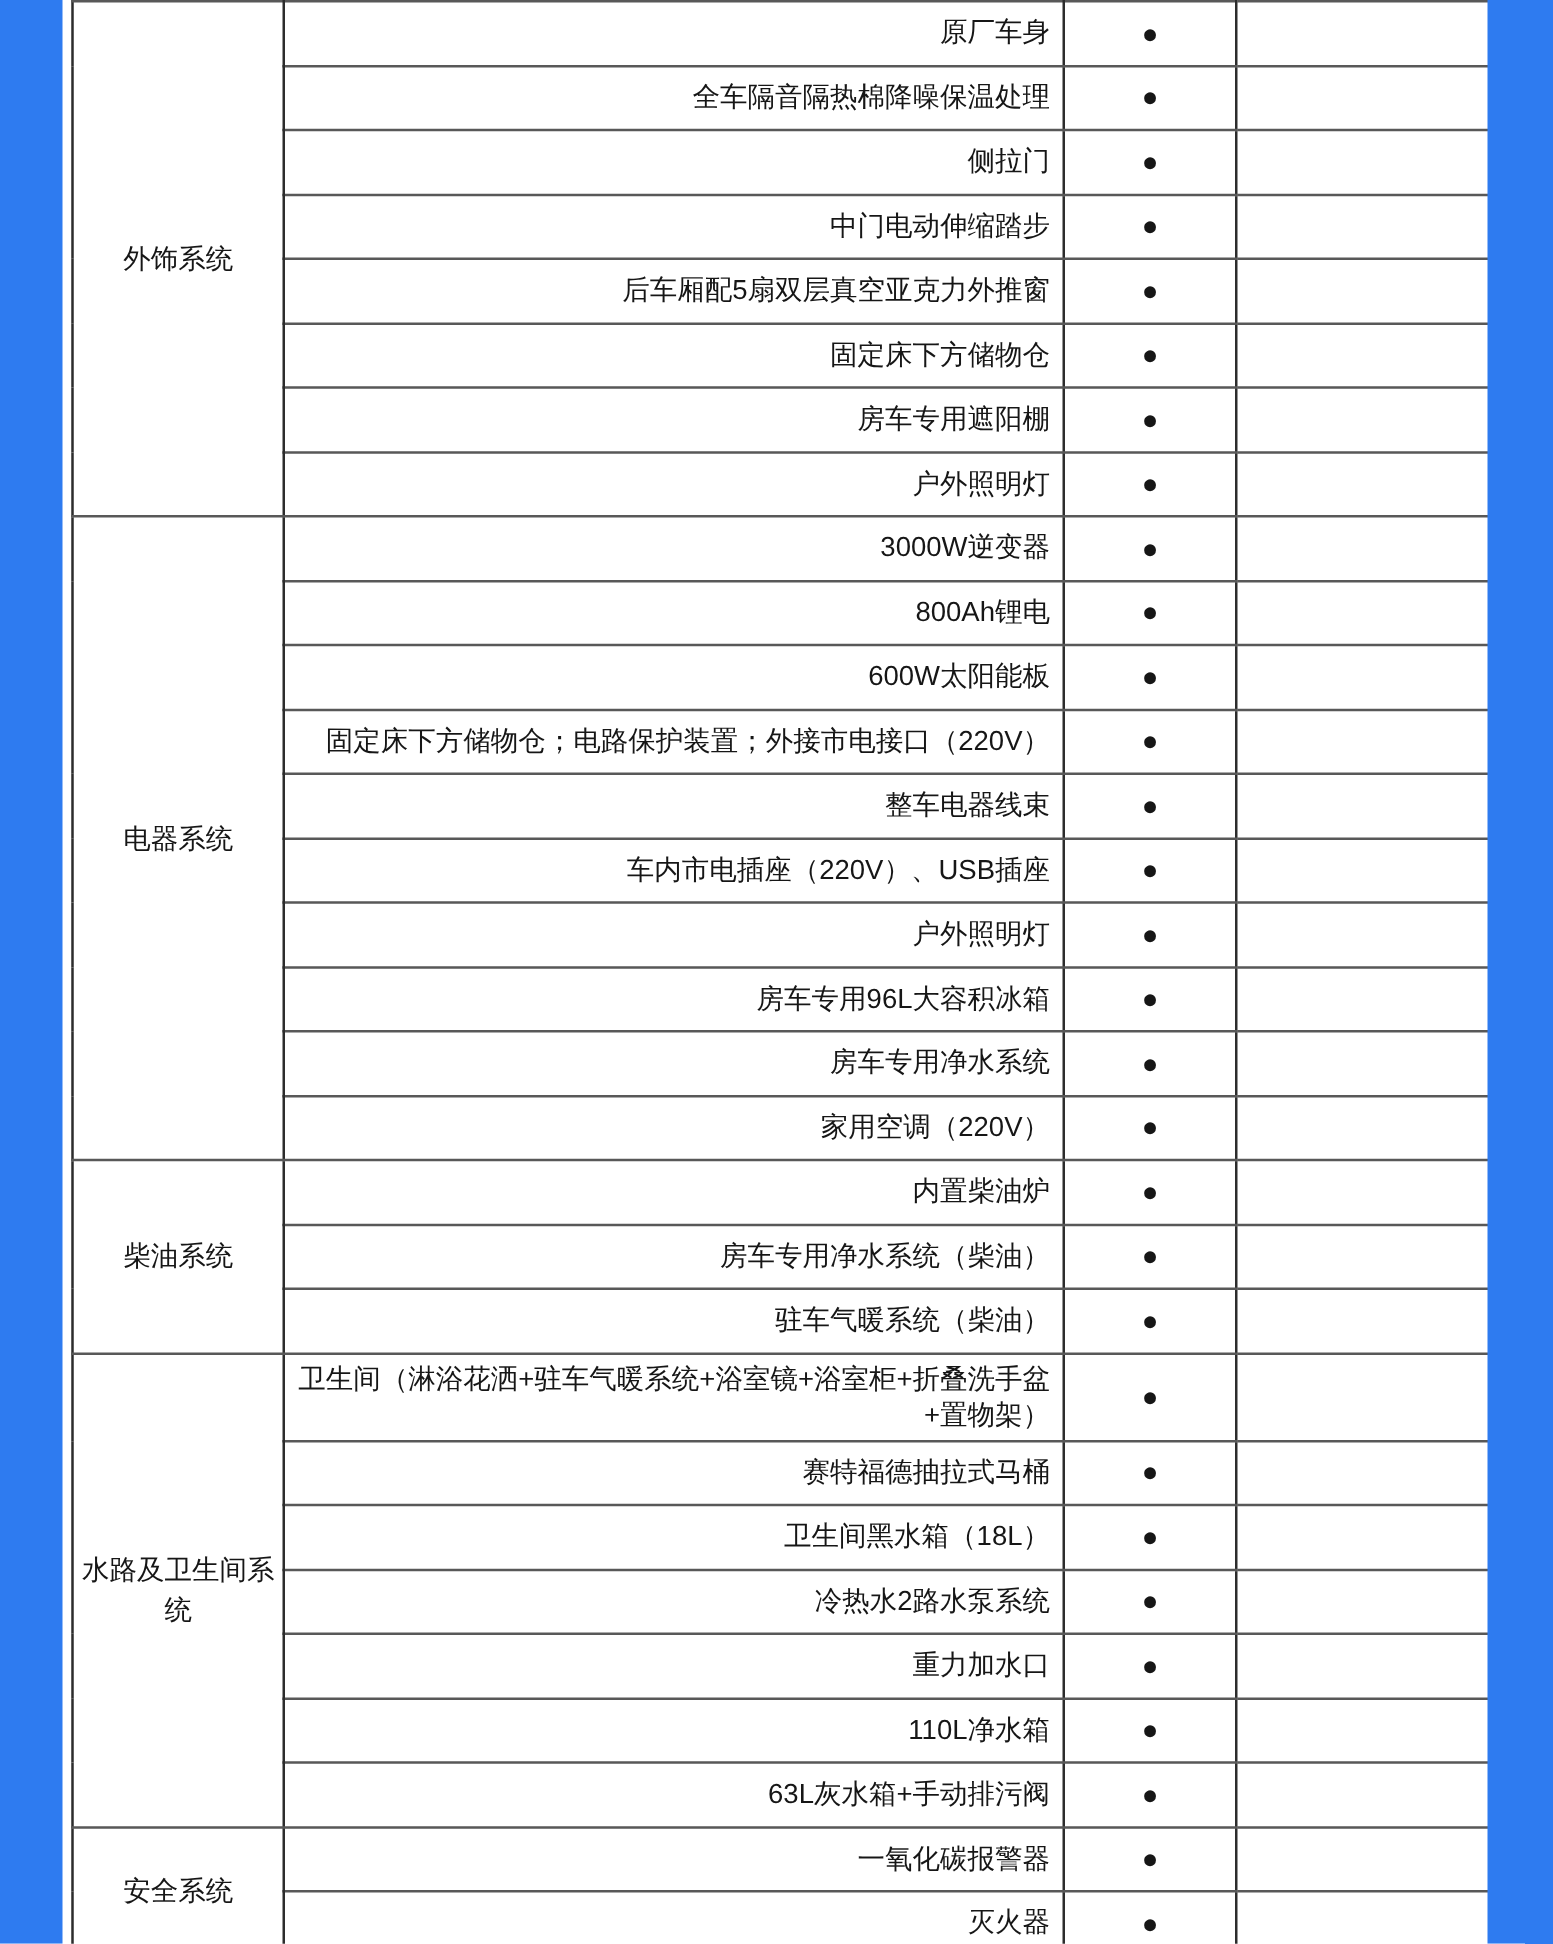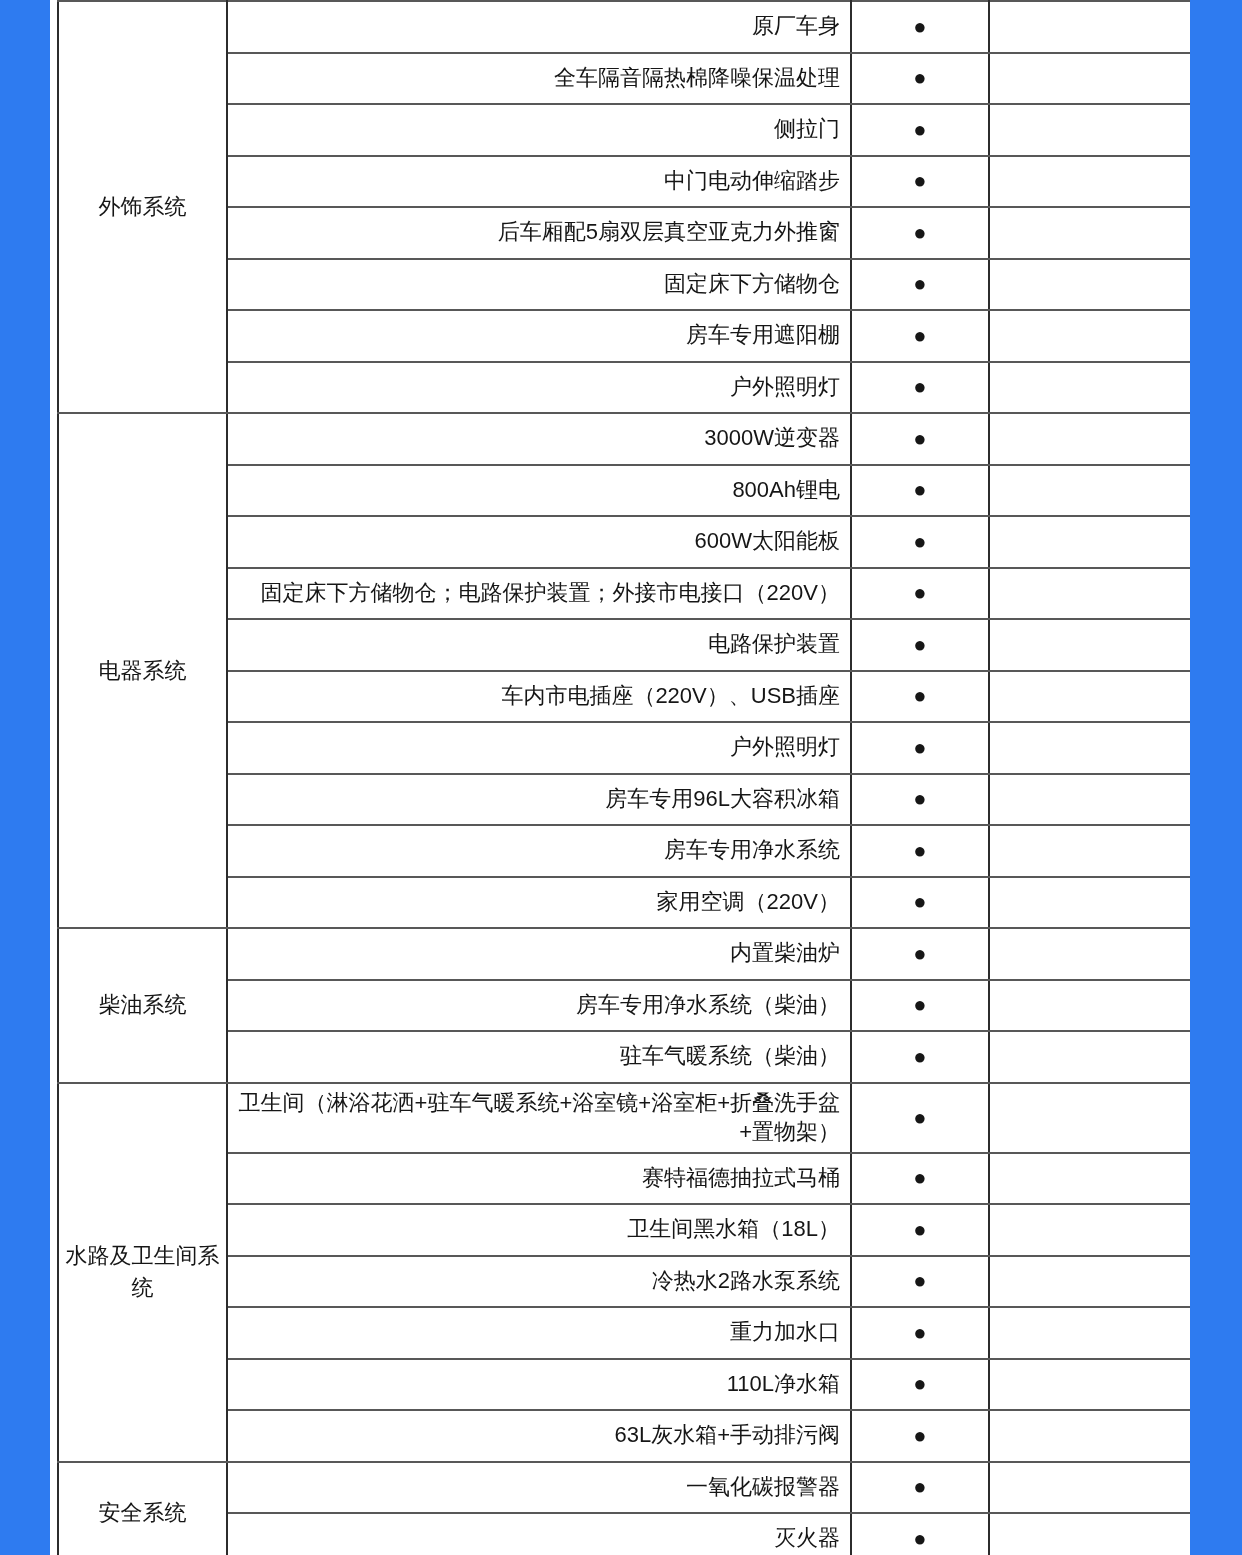--- a/index.html
+++ b/index.html
@@ -138,21 +138,21 @@
             <td class="feat">600W太阳能板</td>
             <td class="dot"><span>●</span></td>
             <td class="blank"></td>
           </tr>
         <tr>
             <td class="feat">固定床下方储物仓；电路保护装置；外接市电接口（220V）</td>
             <td class="dot"><span>●</span></td>
             <td class="blank"></td>
           </tr>
         <tr>
-            <td class="feat">电路保护装置</td>
+            <td class="feat">整车电器线束</td>
             <td class="dot"><span>●</span></td>
             <td class="blank"></td>
           </tr>
         <tr>
             <td class="feat">车内市电插座（220V）、USB插座</td>
             <td class="dot"><span>●</span></td>
             <td class="blank"></td>
           </tr>
         <tr>
             <td class="feat">户外照明灯</td>

